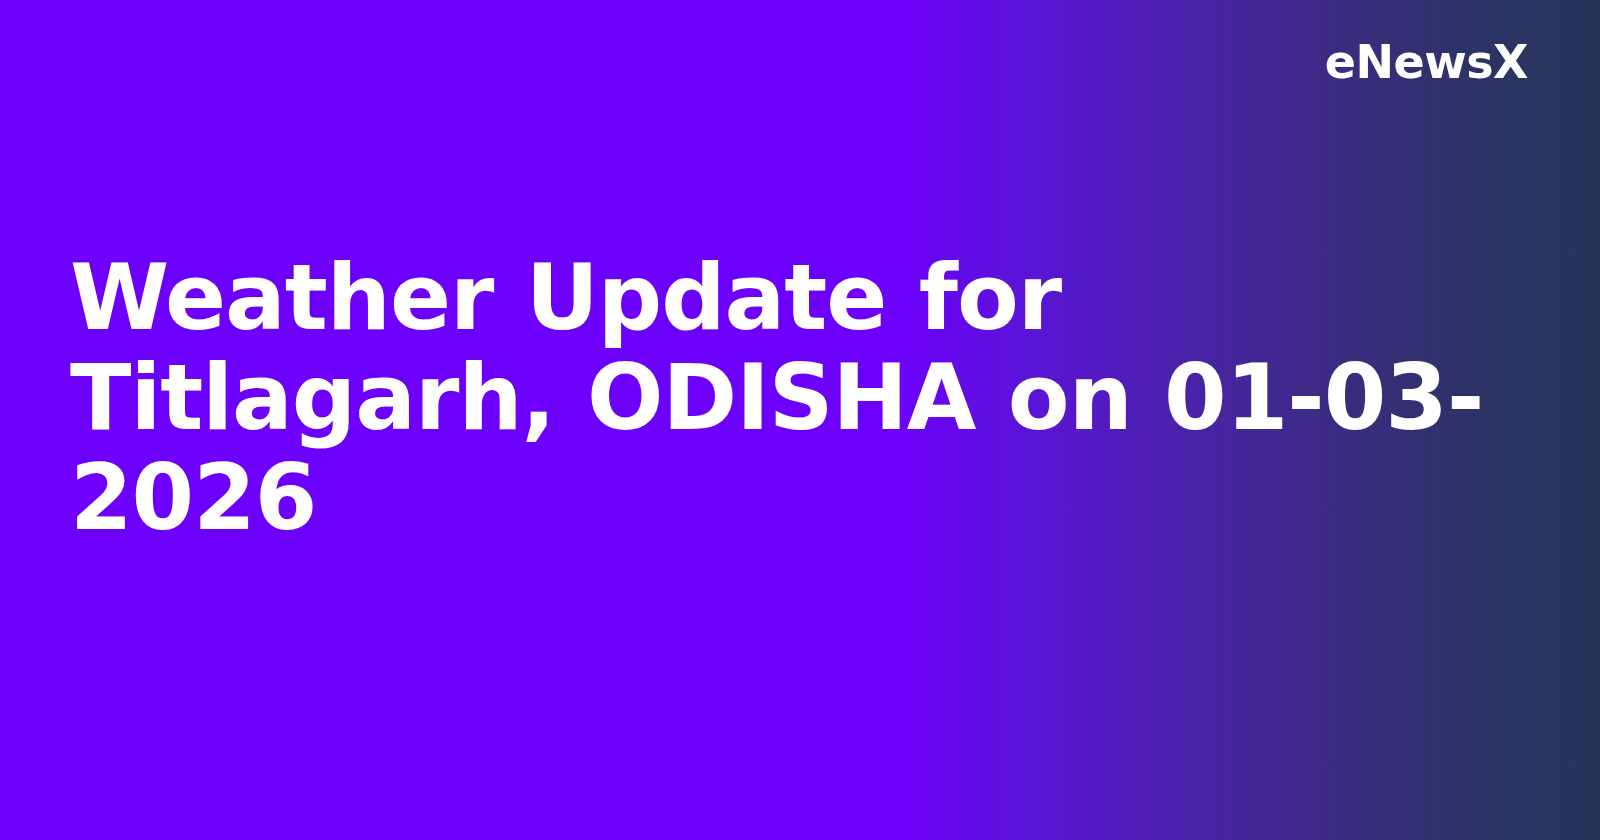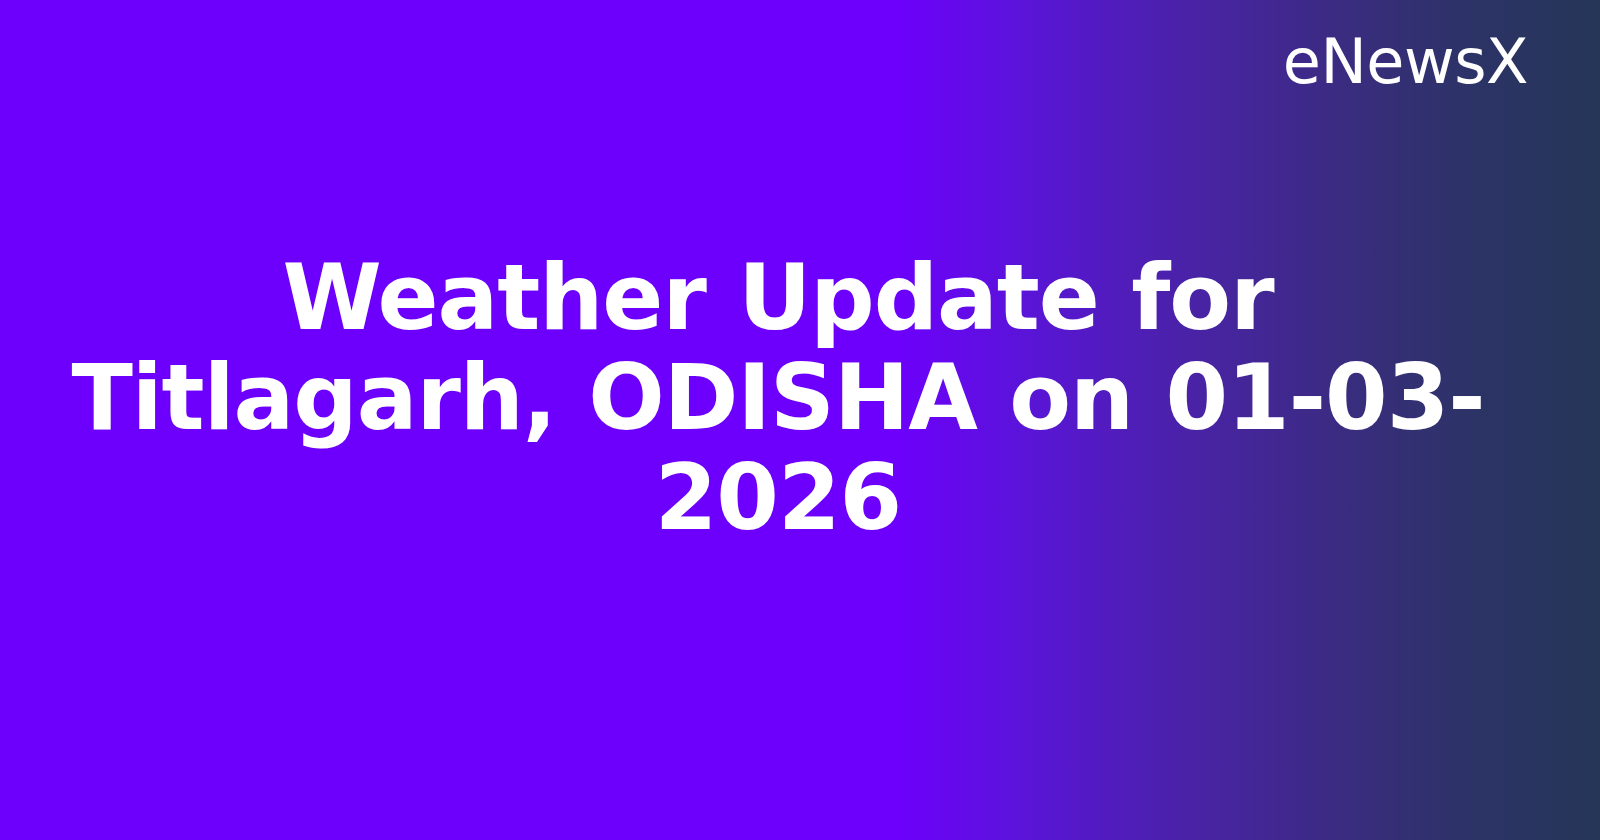--- a/index.html
+++ b/index.html
@@ -38,35 +38,34 @@
     position:absolute;
     top:30px;
     right:72px;
     height:64px;
     display:flex;
     align-items:center;
     justify-content:flex-end;
   }
 
   .brand-wordmark{
-    font-size:62px;
-    font-weight:400;
+    font-size:46px;
+    font-weight:700;
     line-height:1;
     color:#FFFFFF;
     letter-spacing:-0.5px;
     white-space:nowrap;
   }
 
   
   .headline-wrap{
     position:absolute;
-    left:57px;
+    left:70px;
     top:248px;
     width:1442px;
-    text-align:center;
   }
 
   .headline{
     font-size:90px;
     font-weight:700;
     line-height:100px;
     color:#FFFFFF;
     letter-spacing:-1px;
     word-spacing:2px;
   }

